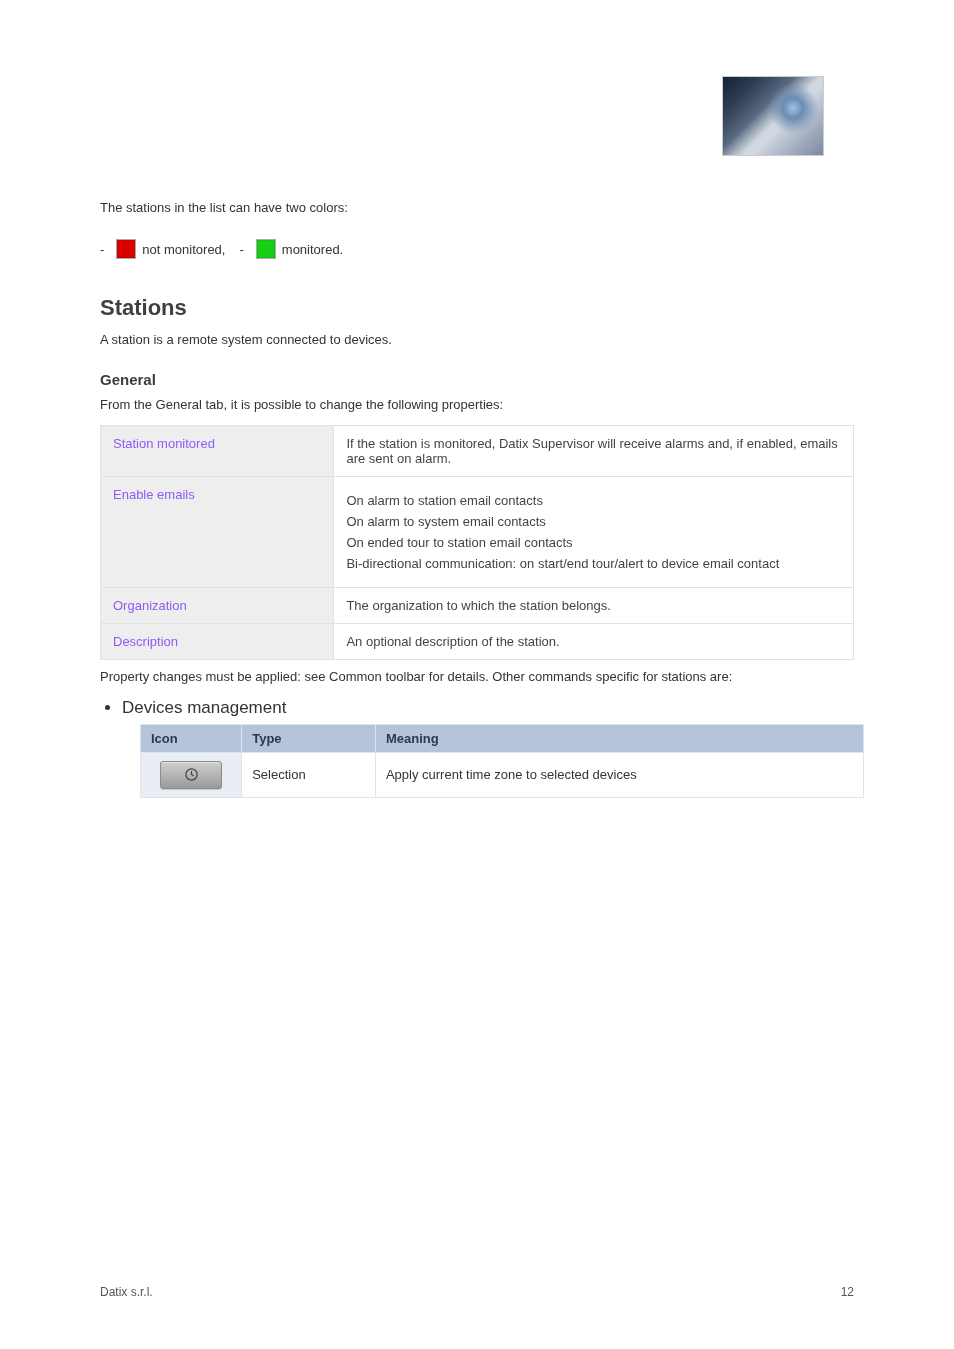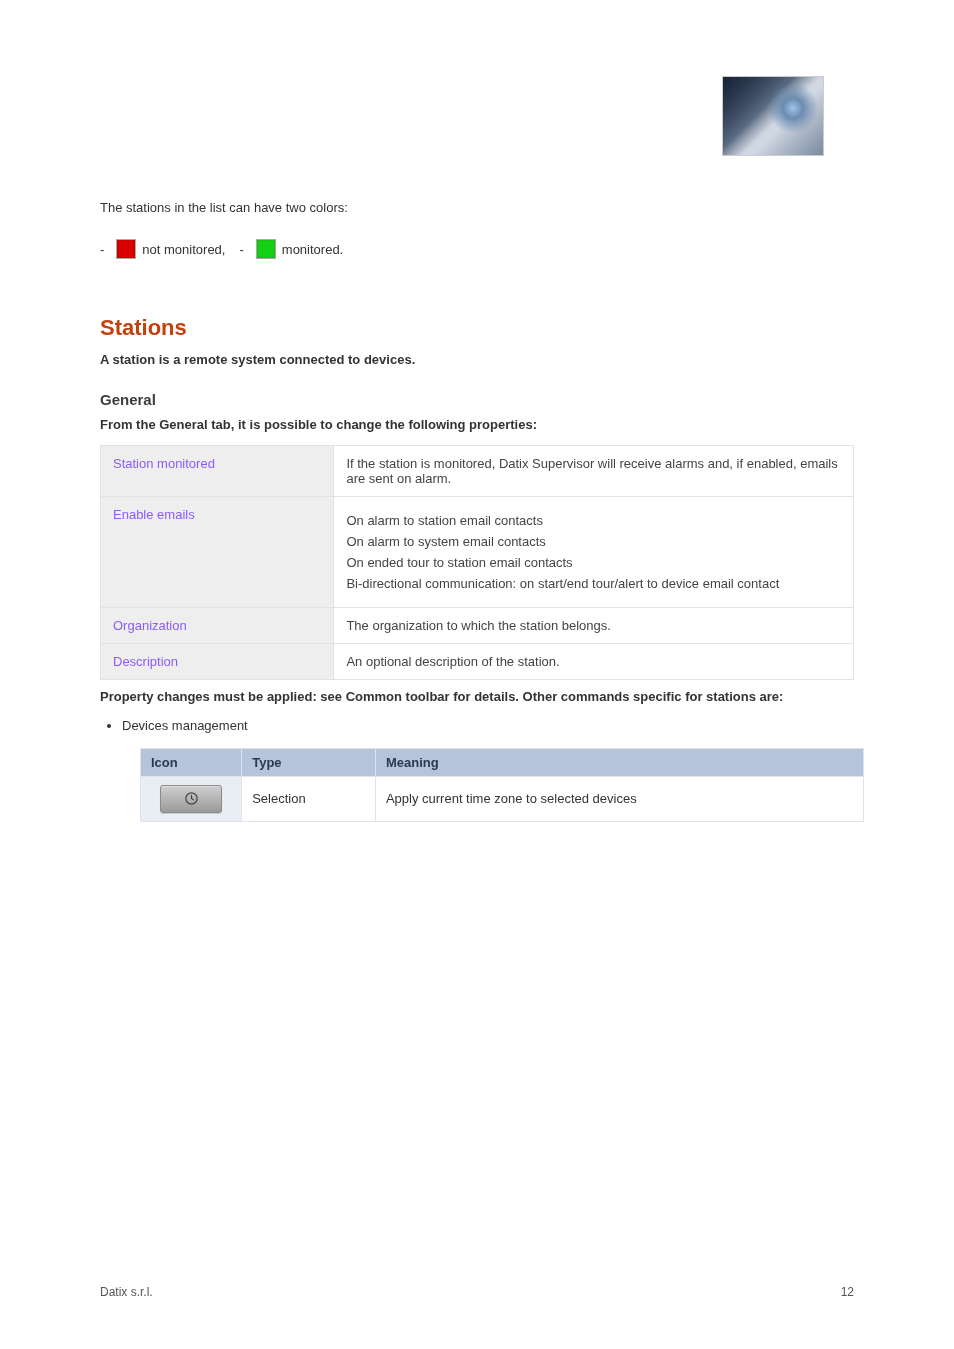--- a/index.html
+++ b/index.html
@@ -53,35 +53,34 @@
     border: 1px solid #aaa;
     display: inline-block;
     margin: 0 6px;
     box-shadow: inset 0 0 2px rgba(0,0,0,0.25);
   }
   .swatch-red { background: #d90000; }
   .swatch-green { background: #15d015; }
   h2.section {
     font-size: 22px;
     font-weight: 700;
-    color: #c2410c;
-    margin-top: 56px;
+    color: #404040;
+    margin-top: 36px;
     margin-bottom: 10px;
   }
   h3.sub {
     font-size: 15px;
     font-weight: 700;
     color: #3c3c3c;
     margin: 22px 0 8px 0;
   }
   p.para {
     font-size: 13px;
     margin: 8px 0;
     line-height: 1.35;
-    font-weight: bold;
   }
   table.props {
     width: 100%;
     border-collapse: collapse;
     margin-top: 12px;
     font-size: 13px;
   }
   table.props td {
     border: 1px solid #e2e2e2;
     padding: 10px 12px;
@@ -103,22 +102,22 @@
   }
   .methods-intro {
     margin-top: 22px;
     font-size: 13px;
   }
   ul.onebullet {
     margin: 12px 0 6px 22px;
     padding: 0;
   }
   ul.onebullet li {
-    font-size: 13px;
-    margin-bottom: 15px;
+    font-size: 17px;
+    margin-bottom: 6px;
   }
   table.icons {
     width: 96%;
     margin-left: 40px;
     border-collapse: collapse;
     font-size: 13px;
     border-radius: 26px;
   }
   table.icons th {
     background: #b5c3db;

